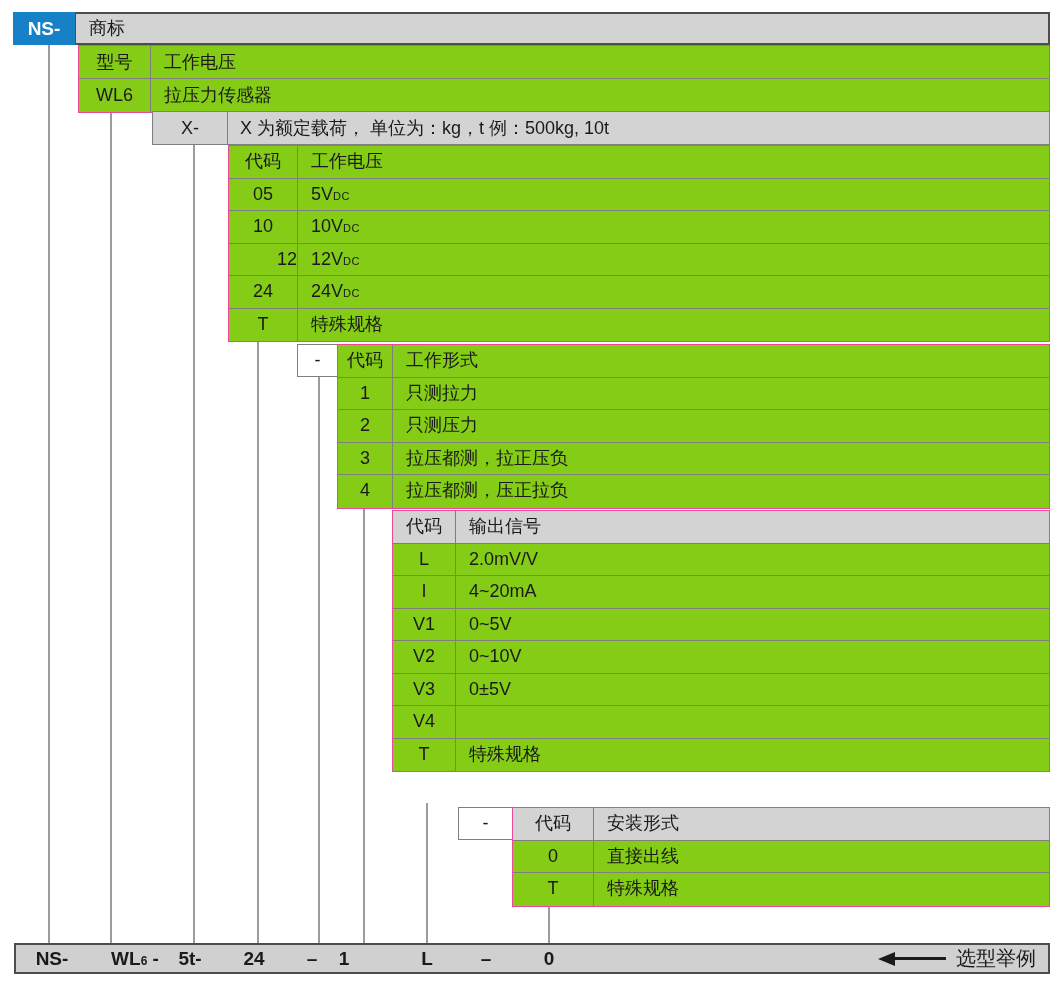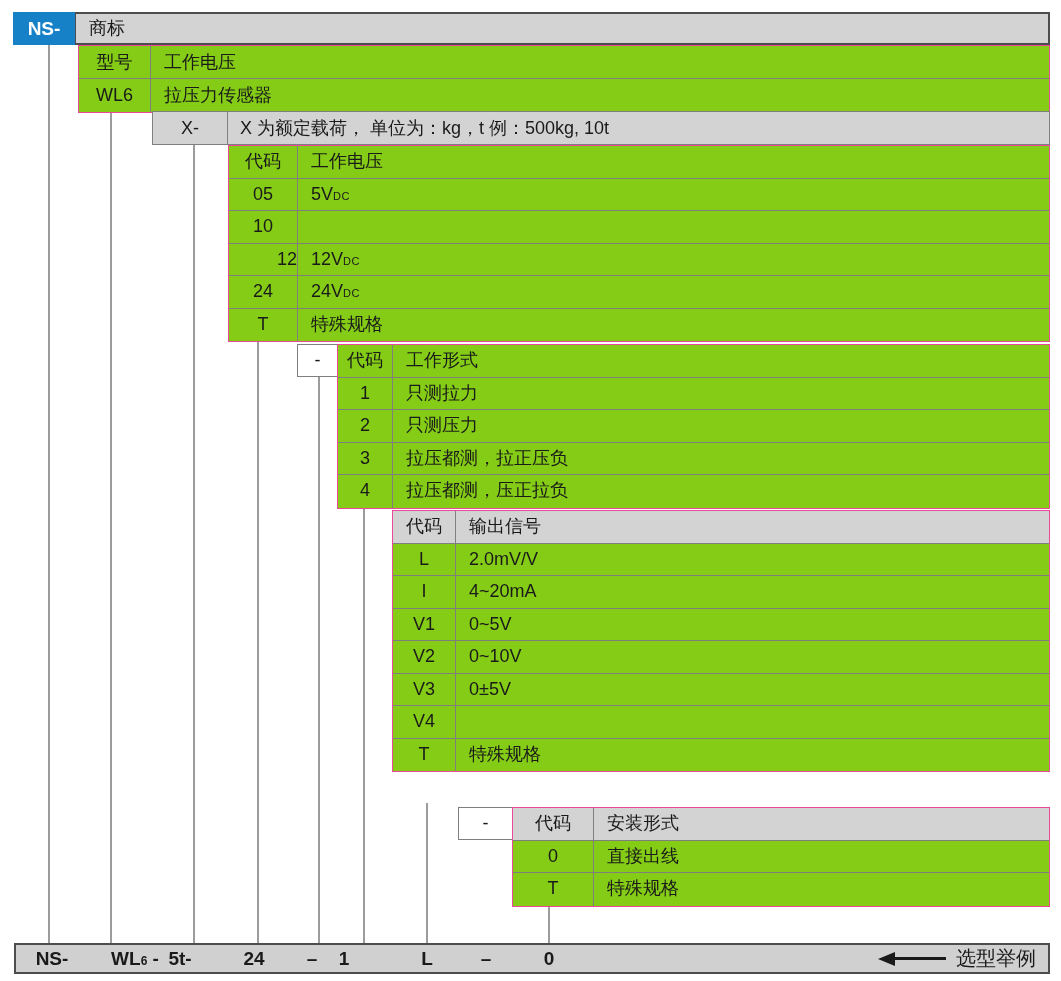--- a/index.html
+++ b/index.html
@@ -111,20 +111,21 @@
     <div class="trow">
       <div class="c code" style="width:69px;">代码</div>
       <div class="c val">工作电压</div>
     </div>
     <div class="trow">
       <div class="c code" style="width:69px;">05</div>
       <div class="c val"><span>5V</span><span class="sub">DC</span></div>
     </div>
     <div class="trow">
       <div class="c code" style="width:69px;">10</div>
+      <div class="c val"><span>10V</span><span class="sub">DC</span></div>
     </div>
     <div class="trow">
       <div class="c code" style="width:69px;text-align:right;">12</div>
       <div class="c val"><span>12V</span><span class="sub">DC</span></div>
     </div>
     <div class="trow">
       <div class="c code" style="width:69px;">24</div>
       <div class="c val"><span>24V</span><span class="sub">DC</span></div>
     </div>
     <div class="trow">
@@ -207,21 +208,21 @@
     </div>
     <div class="trow">
       <div class="c code" style="width:81px;">T</div>
       <div class="c val">特殊规格</div>
     </div>
   </div>
 
   <div class="exbar">
     <span class="exitem" style="left:36px;">NS-</span>
     <span class="exitem" style="left:119px;"><span>WL</span><span class="exsub">6</span><span> -</span></span>
-    <span class="exitem" style="left:164px;">5t-</span>
+    <span class="exitem" style="left:174px;">5t-</span>
     <span class="exitem" style="left:238px;">24</span>
     <span class="exitem" style="left:296px;">–</span>
     <span class="exitem" style="left:328px;">1</span>
     <span class="exitem" style="left:411px;">L</span>
     <span class="exitem" style="left:470px;">–</span>
     <span class="exitem" style="left:533px;">0</span>
     <div class="arrowwrap">
       <div class="arrowhead"></div>
       <div class="arrowline"></div>
       <span class="arrowlabel">选型举例</span>

